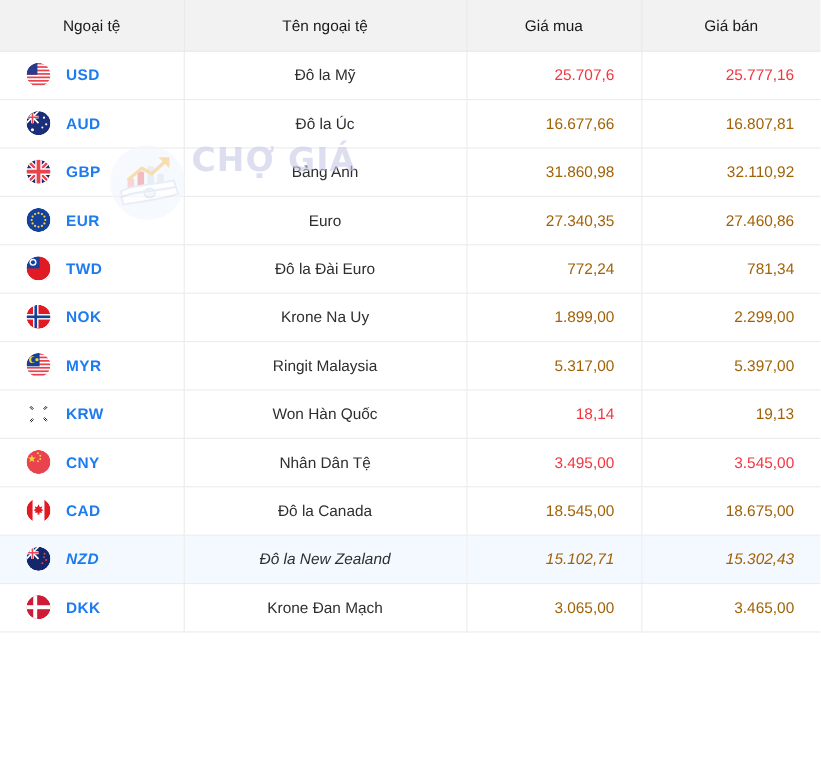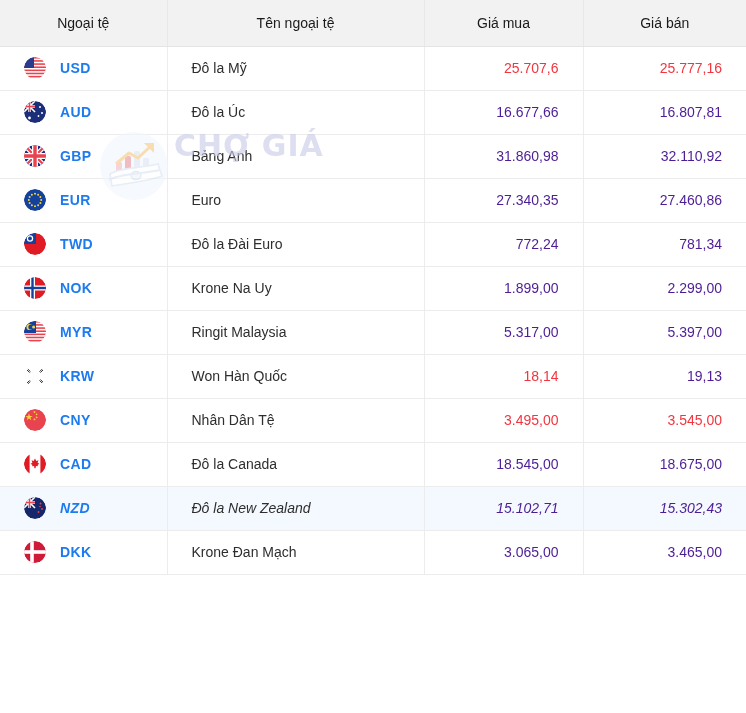--- a/index.html
+++ b/index.html
@@ -64,41 +64,42 @@
     height:44px;
     border-bottom:1px solid #ececec;
     border-right:1px solid #ececec;
     font-size:14px;
     color:#2b2b2b;
     padding:0 24px;
     box-sizing:border-box;
     vertical-align:middle;
     white-space:nowrap;
     overflow:hidden;
+    text-align:center;
   }
   tbody td:last-child{border-right:none;}
 
   td.code-cell{padding-left:24px;}
   .code-wrap{display:flex;align-items:center;gap:14px;}
   .flag{
     width:22px;height:22px;flex:0 0 22px;
     border-radius:50%;
     overflow:hidden;
     display:block;
   }
   .flag svg{display:block;width:22px;height:22px;border-radius:50%;}
   .ccy{
     color:#1d7bf0;
     font-weight:700;
     font-size:14px;
     letter-spacing:.4px;
   }
   td.name-cell{color:#2e2e2e;font-size:14px;}
   td.num{text-align:right;font-size:14px;}
-  .up{color:#4c1d95;}
+  .up{color:#a16207;}
   .down{color:#f2353f;}
 </style>
 </head>
 <body>
 
 <div id="watermark">
   <span class="wm-logo">
     <svg viewBox="0 0 76 76" width="76" height="76" aria-hidden="true">
       <circle cx="38" cy="38" r="34" fill="#f2f6fc"></circle>
       <g opacity="0.95">

